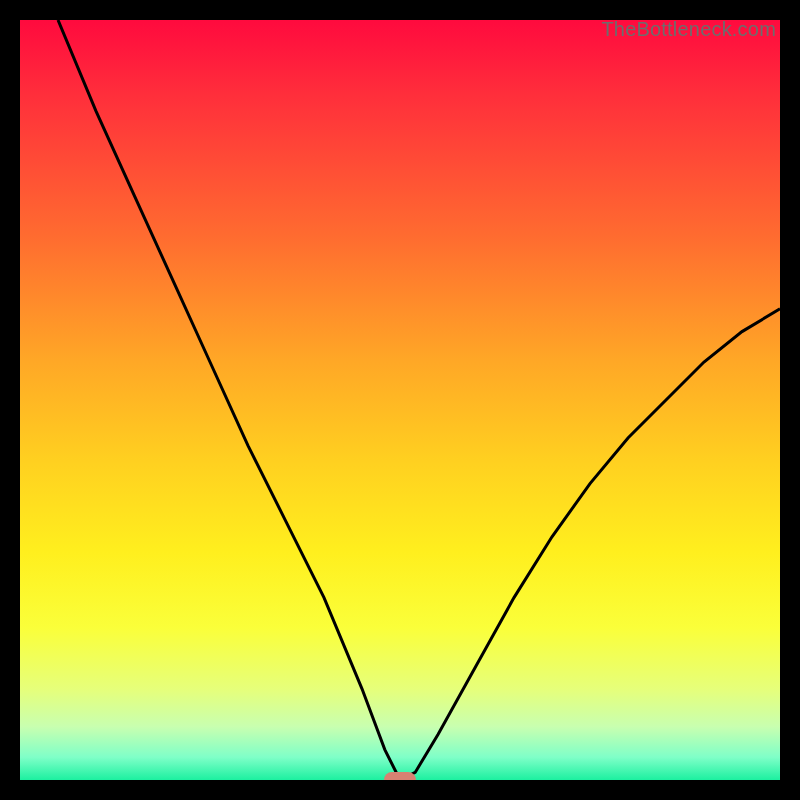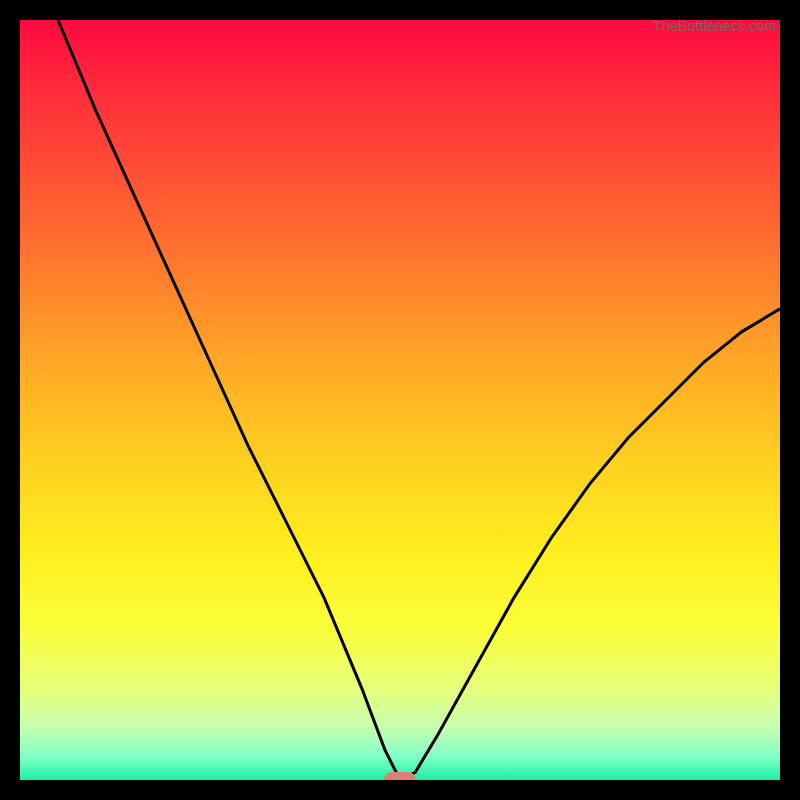--- a/index.html
+++ b/index.html
@@ -52,21 +52,21 @@
     left: 0;
     top: 0;
     width: 760px;
     height: 760px;
   }
   .attribution {
     position: absolute;
     top: -2px;
     right: 4px;
     color: #6d6d6d;
-    font-size: 14px;
+    font-size: 20px;
     font-weight: 500;
     letter-spacing: 0.2px;
   }
   .marker {
     position: absolute;
     width: 32px;
     height: 16px;
     background: #d88272;
     border-radius: 8px;
     transform: translate(-50%, -50%);

